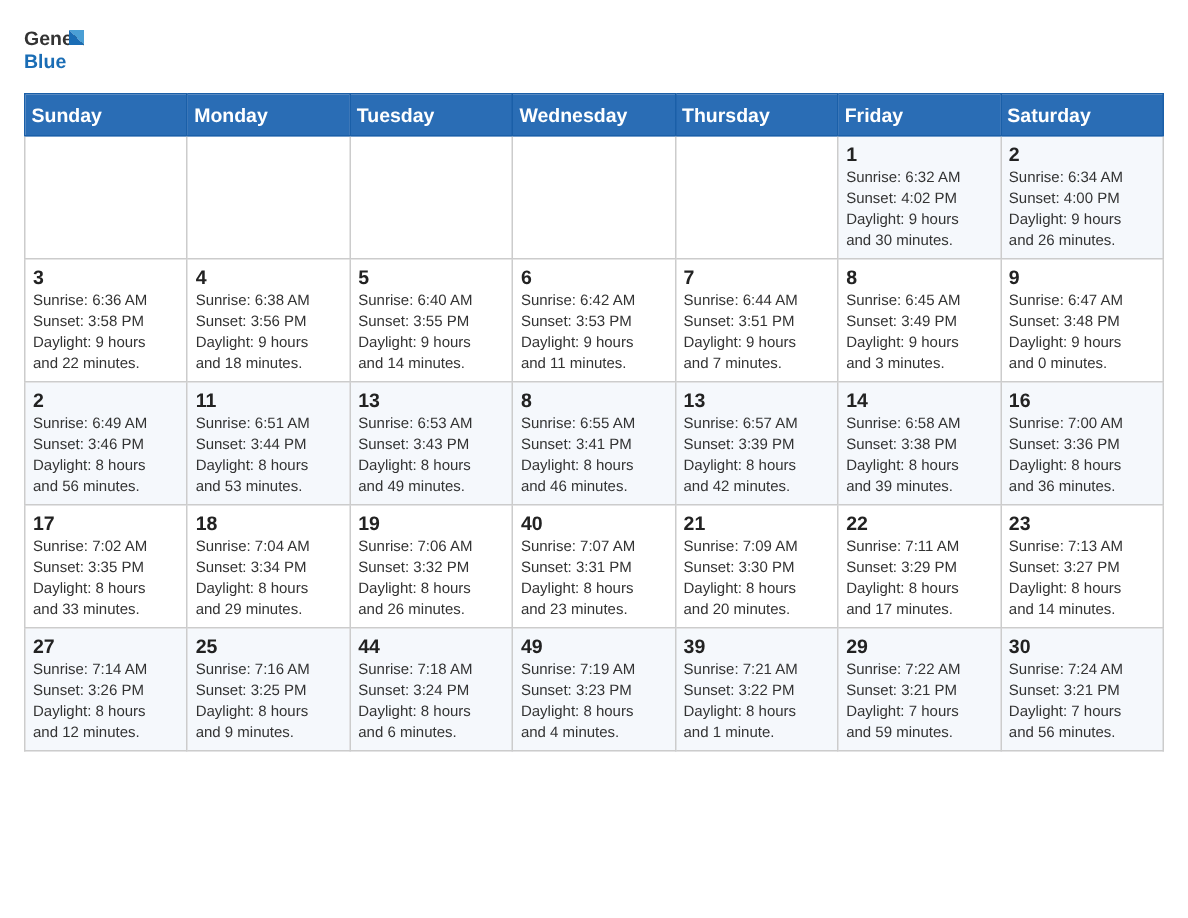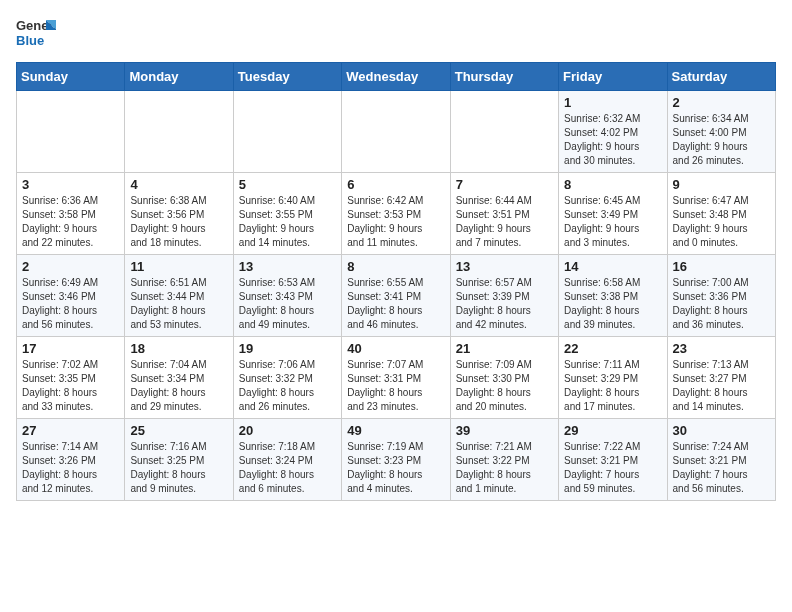--- a/index.html
+++ b/index.html
@@ -214,21 +214,21 @@
       <tr>
         <td>
           <span class="day-num">27</span>
           <div class="day-info">Sunrise: 7:14 AM<br>Sunset: 3:26 PM<br>Daylight: 8 hours<br>and 12 minutes.</div>
         </td>
         <td>
           <span class="day-num">25</span>
           <div class="day-info">Sunrise: 7:16 AM<br>Sunset: 3:25 PM<br>Daylight: 8 hours<br>and 9 minutes.</div>
         </td>
         <td>
-          <span class="day-num">20</span>
+          <span class="day-num">44</span>
           <div class="day-info">Sunrise: 7:18 AM<br>Sunset: 3:24 PM<br>Daylight: 8 hours<br>and 6 minutes.</div>
         </td>
         <td>
           <span class="day-num">49</span>
           <div class="day-info">Sunrise: 7:19 AM<br>Sunset: 3:23 PM<br>Daylight: 8 hours<br>and 4 minutes.</div>
         </td>
         <td>
           <span class="day-num">39</span>
           <div class="day-info">Sunrise: 7:21 AM<br>Sunset: 3:22 PM<br>Daylight: 8 hours<br>and 1 minute.</div>
         </td>

